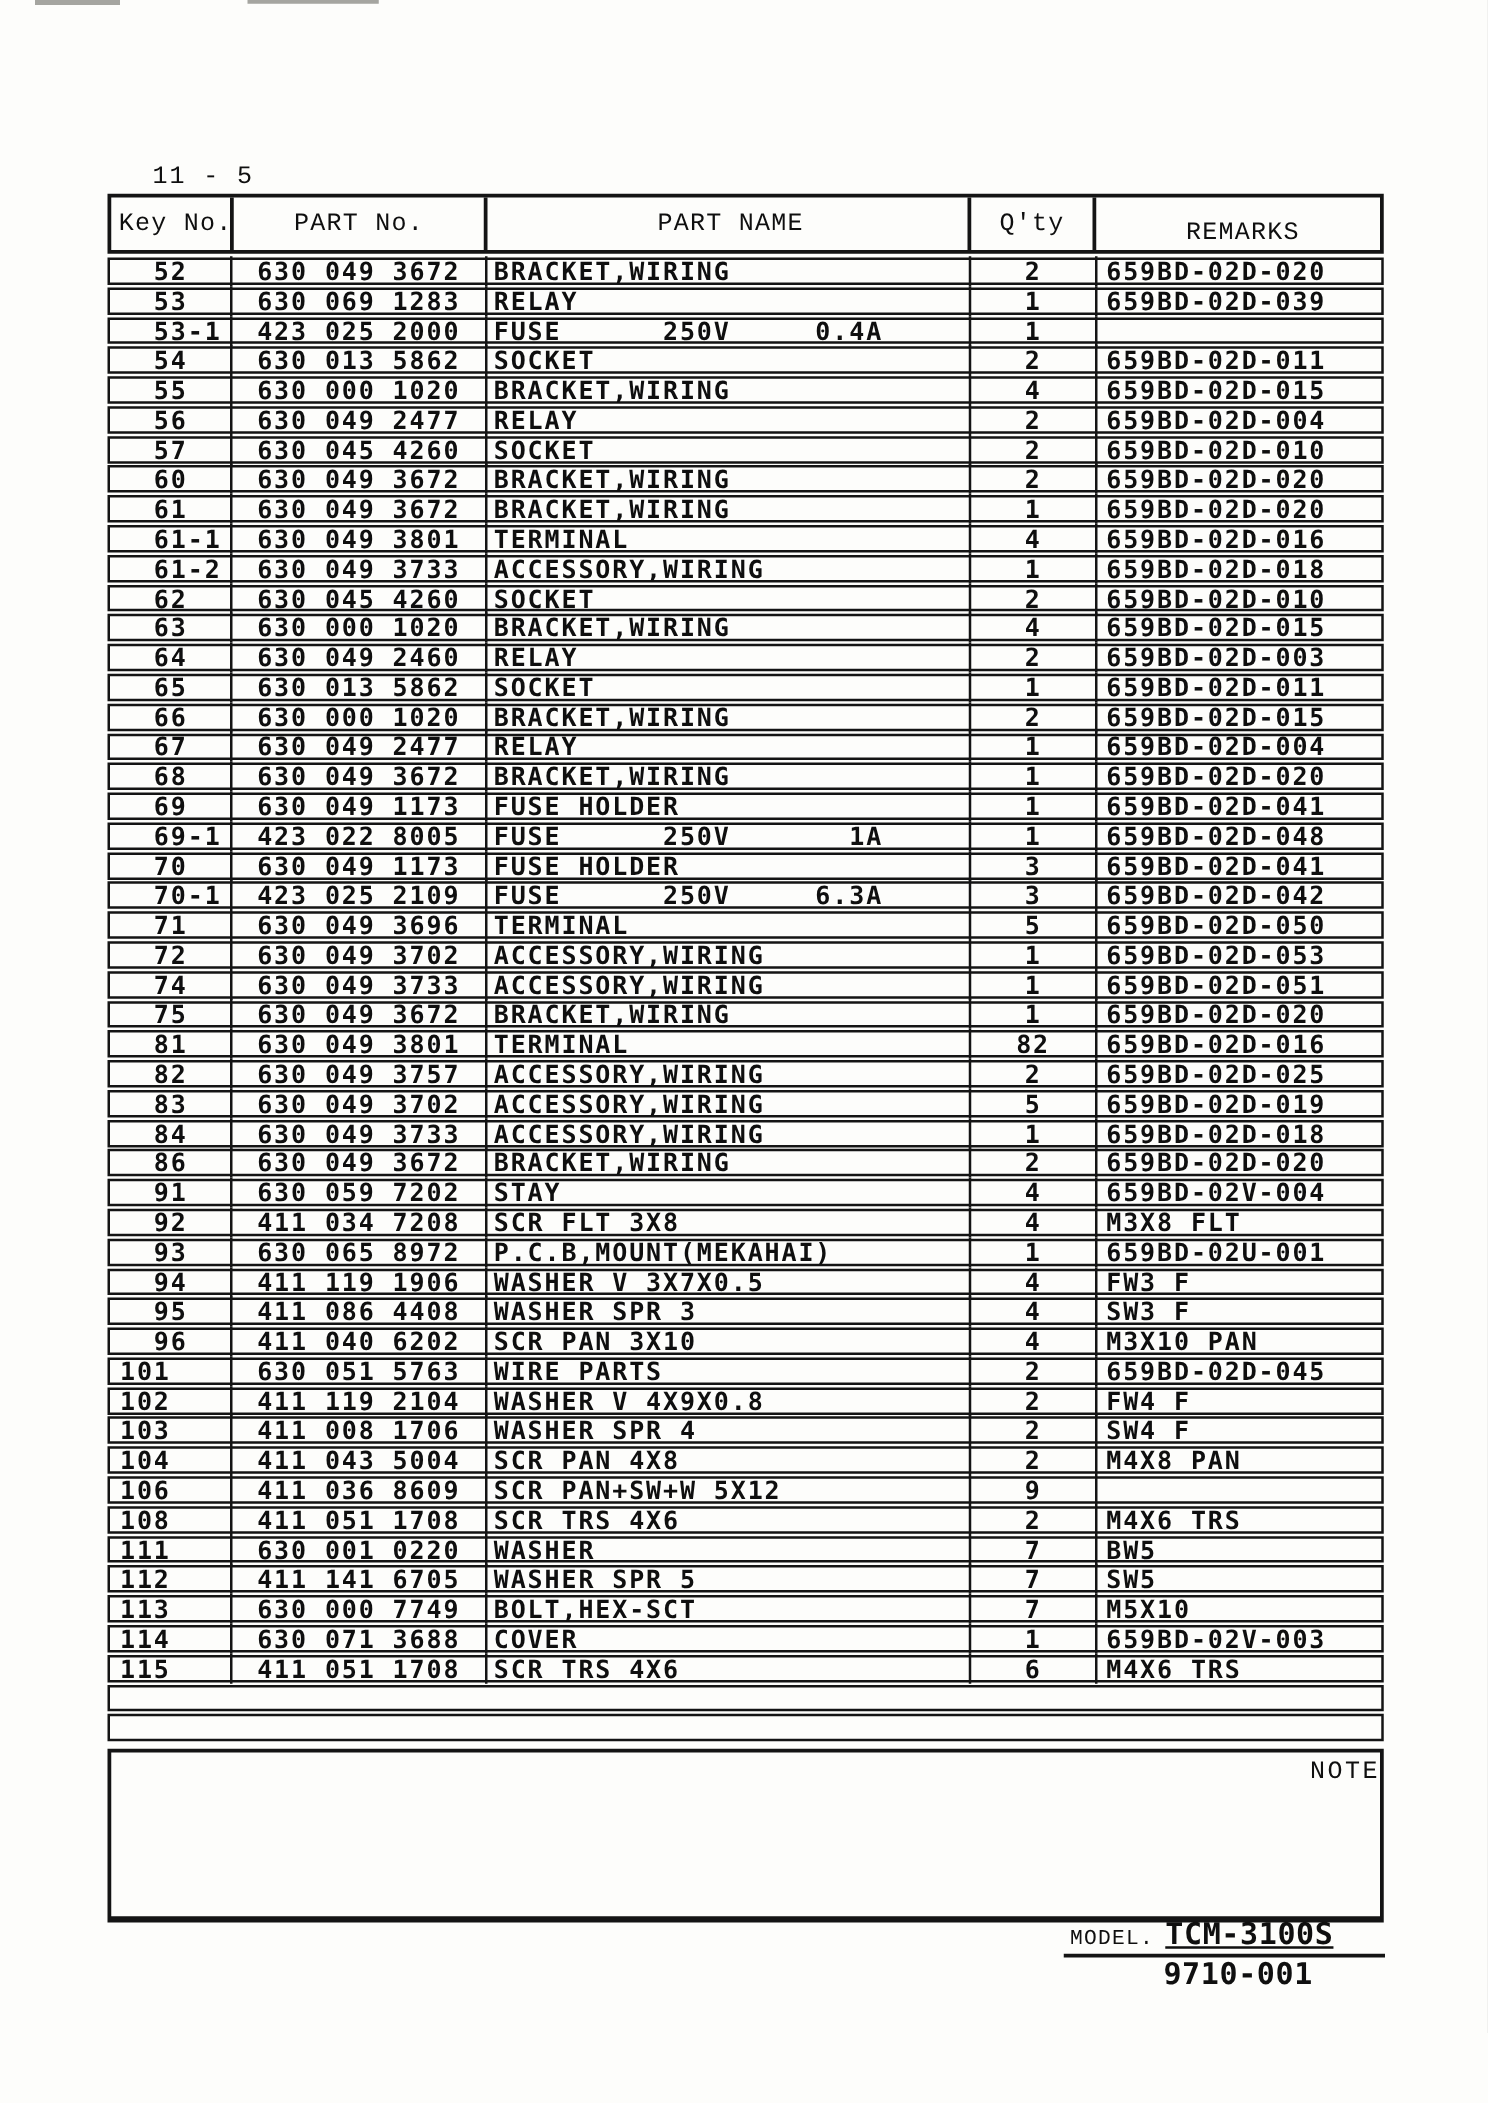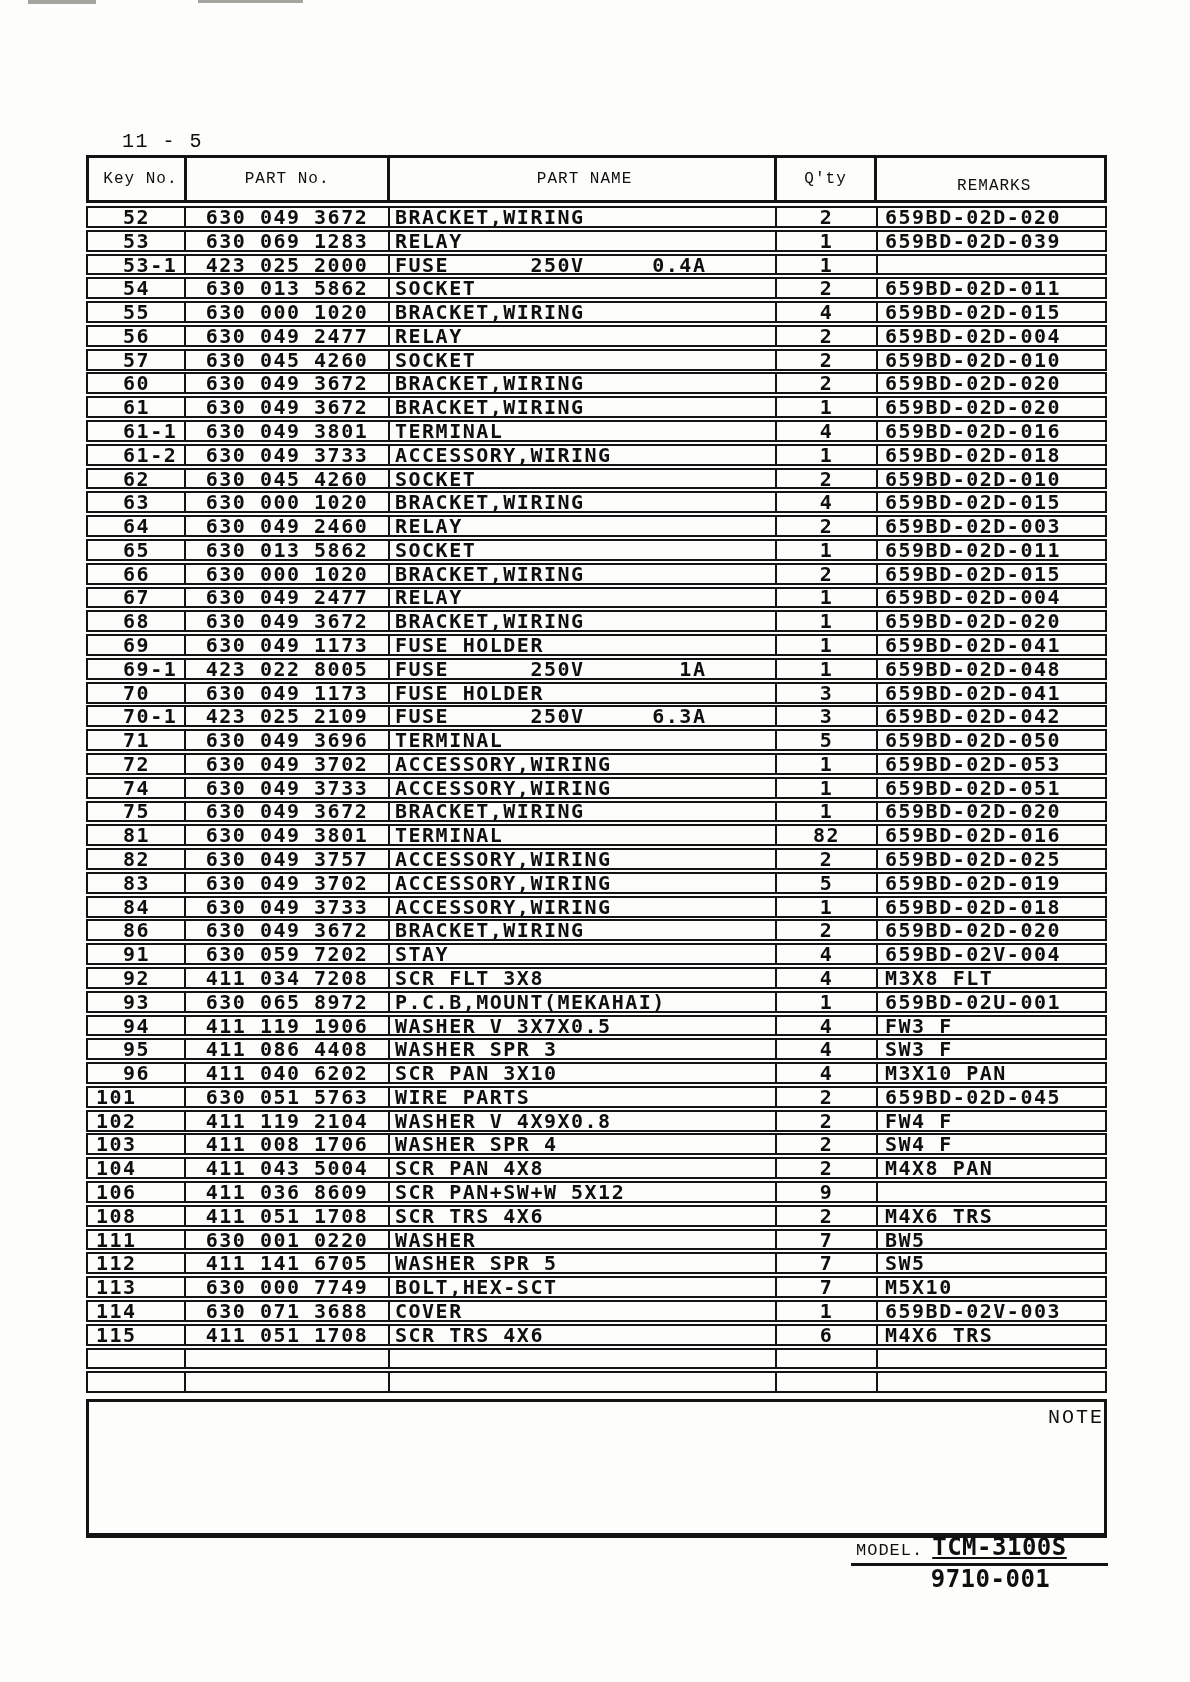--- a/index.html
+++ b/index.html
@@ -16,35 +16,35 @@
     position:absolute; left:122px; top:130px;
     font-family:"Liberation Mono", monospace; font-size:20px;
     letter-spacing:1.5px; white-space:pre;
   }
 
   .parts-table { position:absolute; left:86px; top:155px; width:1021px; }
 
   .thead {
     display:flex; height:48px; box-sizing:border-box;
     border:3px solid #141414;
-    font-family:"Liberation Mono", monospace; font-size:16px;
+    font-family:"Liberation Mono", monospace; font-size:20px;
     letter-spacing:1px;
   }
   .thead .cell {
     display:flex; align-items:center; justify-content:center;
     box-sizing:border-box; border-right:3px solid #141414;
     white-space:pre; overflow:hidden;
   }
   .thead .cell:last-child { border-right:none;margin-top:14px; }
 
   .tbody { margin-top:3px; display:flex; flex-direction:column; gap:1.9px; }
   .row {
     display:flex; height:21.9px; box-sizing:border-box;
     border:2px solid #141414;
-    font-size:20px; font-weight:bold; letter-spacing:1.5px;
+    font-size:20px; font-weight:bold; letter-spacing:1.5px;align-items:center;
   }
   .cell { box-sizing:border-box; display:flex; align-items:center;
           white-space:pre; overflow:hidden; }
   .row .cell { border-right:2px solid #141414; }
   .row .cell:last-child { border-right:none; }
 
   .c-key      { width:98px;  padding-left:8px; }
   .c-part-no  { width:204px; justify-content:center; }
   .c-part-name{ width:387px; padding-left:5px; }
   .c-qty      { width:101px; justify-content:center; }

